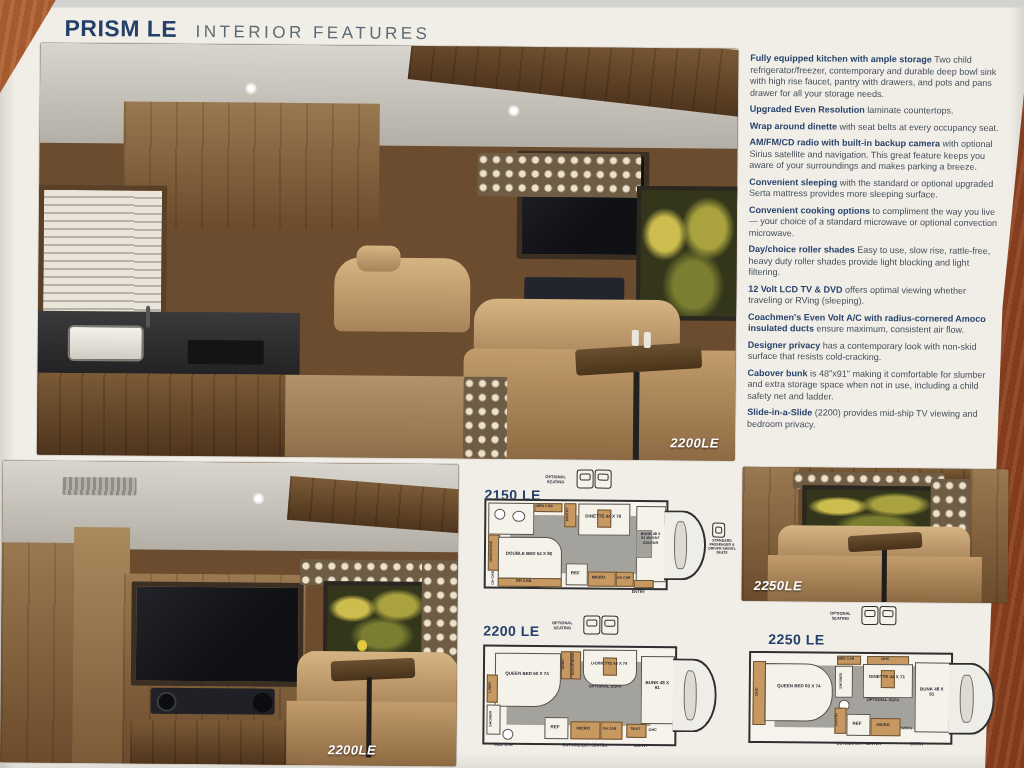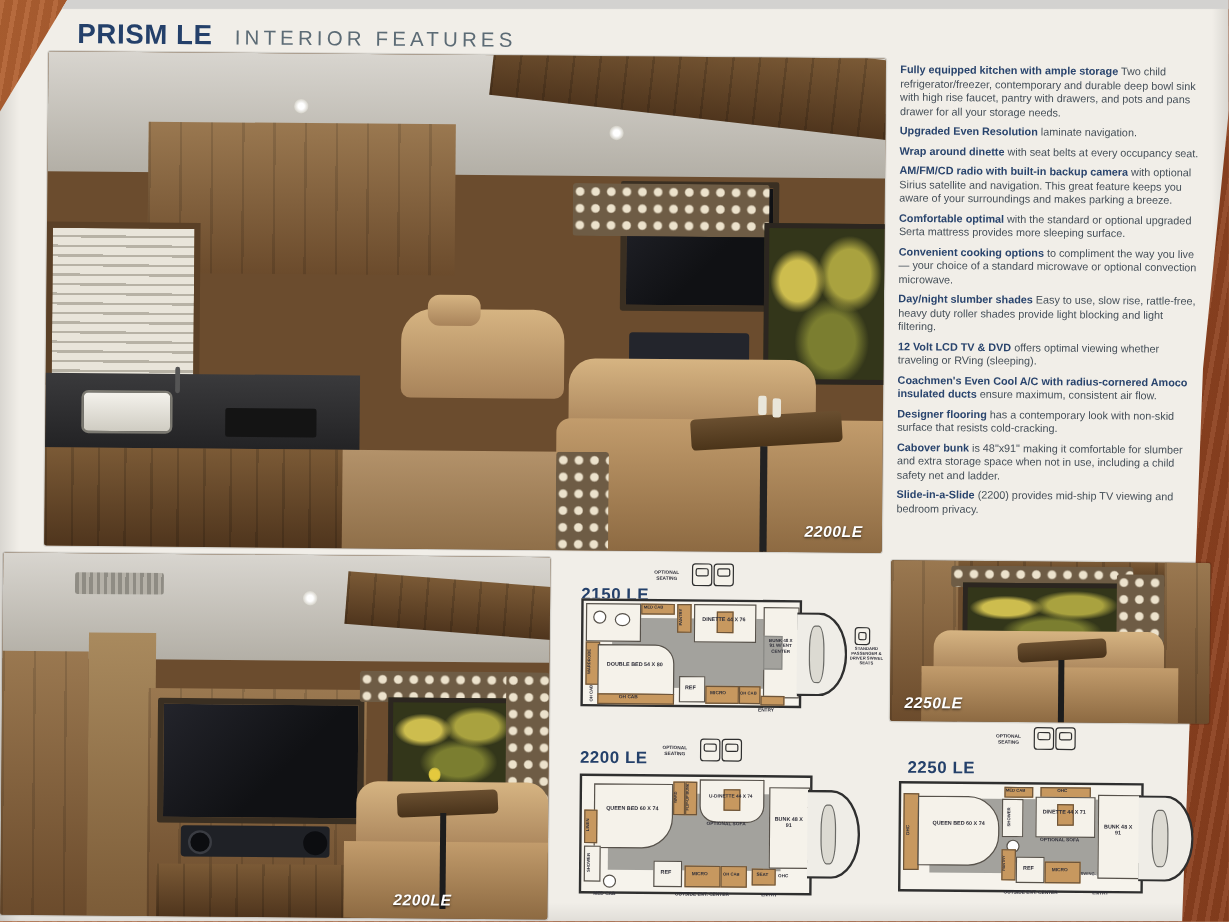--- a/index.html
+++ b/index.html
@@ -103,29 +103,29 @@
     <i class="tanSeatD" style="left:426px;top:302px;width:272px;height:110px;border-radius:12px 0 0 0;"></i>
     <i class="valance" style="left:426px;top:330px;width:44px;height:82px;"></i>
     <i style="left:538px;top:298px;width:126px;height:26px;background:linear-gradient(180deg,#6a4f30,#4b3419);border-radius:4px;transform:rotate(-4deg);"></i>
     <i style="left:594px;top:282px;width:7px;height:16px;background:#e9e6da;border-radius:2px;box-shadow:12px 2px 0 #e9e6da;"></i>
     <i style="left:596px;top:324px;width:6px;height:88px;background:#222;"></i>
     <span class="cap" style="right:16px;bottom:10px;">2200LE</span>
   </div>
 
   <aside class="features">
     <p><b>Fully equipped kitchen with ample storage</b> <span>Two child refrigerator/freezer, contemporary and durable deep bowl sink with high rise faucet, pantry with drawers, and pots and pans drawer for all your storage needs.</span></p>
-    <p><b>Upgraded Even Resolution</b> <span>laminate navigation.</span></p>
+    <p><b>Upgraded Even Resolution</b> <span>laminate countertops.</span></p>
     <p><b>Wrap around dinette</b> <span>with seat belts at every occupancy seat.</span></p>
     <p><b>AM/FM/CD radio with built-in backup camera</b> <span>with optional Sirius satellite and navigation. This great feature keeps you aware of your surroundings and makes parking a breeze.</span></p>
-    <p><b>Comfortable optimal</b> <span>with the standard or optional upgraded Serta mattress provides more sleeping surface.</span></p>
+    <p><b>Convenient sleeping</b> <span>with the standard or optional upgraded Serta mattress provides more sleeping surface.</span></p>
     <p><b>Convenient cooking options</b> <span>to compliment the way you live — your choice of a standard microwave or optional convection microwave.</span></p>
-    <p><b>Day/night slumber shades</b> <span>Easy to use, slow rise, rattle-free, heavy duty roller shades provide light blocking and light filtering.</span></p>
+    <p><b>Day/choice roller shades</b> <span>Easy to use, slow rise, rattle-free, heavy duty roller shades provide light blocking and light filtering.</span></p>
     <p><b>12 Volt LCD TV &amp; DVD</b> <span>offers optimal viewing whether traveling or RVing (sleeping).</span></p>
-    <p><b>Coachmen's Even Cool A/C with radius-cornered Amoco insulated ducts</b> <span>ensure maximum, consistent air flow.</span></p>
-    <p><b>Designer flooring</b> <span>has a contemporary look with non-skid surface that resists cold-cracking.</span></p>
+    <p><b>Coachmen's Even Volt A/C with radius-cornered Amoco insulated ducts</b> <span>ensure maximum, consistent air flow.</span></p>
+    <p><b>Designer privacy</b> <span>has a contemporary look with non-skid surface that resists cold-cracking.</span></p>
     <p><b>Cabover bunk</b> <span>is 48"x91" making it comfortable for slumber and extra storage space when not in use, including a child safety net and ladder.</span></p>
     <p><b>Slide-in-a-Slide</b> <span>(2200) provides mid-ship TV viewing and bedroom privacy.</span></p>
   </aside>
 
   <div class="photo" style="left:4px;top:464px;width:456px;height:302px;">
     <i class="ceil" style="left:0;top:0;width:456px;height:88px;"></i>
     <i style="left:60px;top:16px;width:74px;height:18px;background:repeating-linear-gradient(90deg,#8f8c84 0 3px,#b5b1a8 3px 6px);border-radius:2px;"></i>
     <i class="lampdot" style="left:250px;top:30px;"></i>
     <i class="woodD" style="left:286px;top:20px;width:200px;height:44px;transform:rotate(4deg);"></i>
     <i class="wood" style="left:0;top:82px;width:72px;height:220px;"></i>
@@ -241,21 +241,21 @@
     <i class="tanSeatD" style="left:26px;top:88px;width:214px;height:46px;"></i>
     <i style="left:106px;top:66px;width:74px;height:16px;background:linear-gradient(180deg,#6a4f30,#48321a);border-radius:4px;transform:rotate(-4deg);"></i>
     <i style="left:140px;top:82px;width:5px;height:52px;background:#1d1d1d;"></i>
     <span class="cap" style="left:12px;bottom:8px;">2250LE</span>
   </div>
 
   <div style="position:absolute;left:744px;top:600px;width:270px;height:168px;" class="fpx">
     <i class="seatic" style="left:120px;top:2px;"></i>
     <i class="seatic" style="left:138px;top:2px;"></i>
     <span class="lbl m" style="left:82px;top:8px;width:34px;font-size:4px;">OPTIONAL SEATING</span>
-    <span class="plan-title" style="left:15px;top:28px;">2250 LE</span>
+    <span class="plan-title" style="left:27px;top:28px;">2250 LE</span>
 
     <div class="fp" style="left:8px;top:48px;width:200px;height:88px;">
       <i class="floor" style="left:24px;top:12px;width:150px;height:62px;"></i>
       <i class="blk" style="left:2px;top:8px;width:11px;height:62px;"></i>
       <span class="lbl v" style="left:4px;top:30px;font-size:3.8px;height:18px;">OHC</span>
       <i class="blk w" style="left:14px;top:10px;width:66px;height:56px;border-radius:0 26px 26px 0;"></i>
       <span class="lbl m" style="left:20px;top:30px;width:56px;">QUEEN BED 60 X 74</span>
       <i class="blk" style="left:86px;top:2px;width:22px;height:7px;"></i>
       <span class="lbl" style="left:87px;top:3px;font-size:3.5px;">MED CAB</span>
       <i class="blk w" style="left:84px;top:12px;width:16px;height:30px;"></i>

